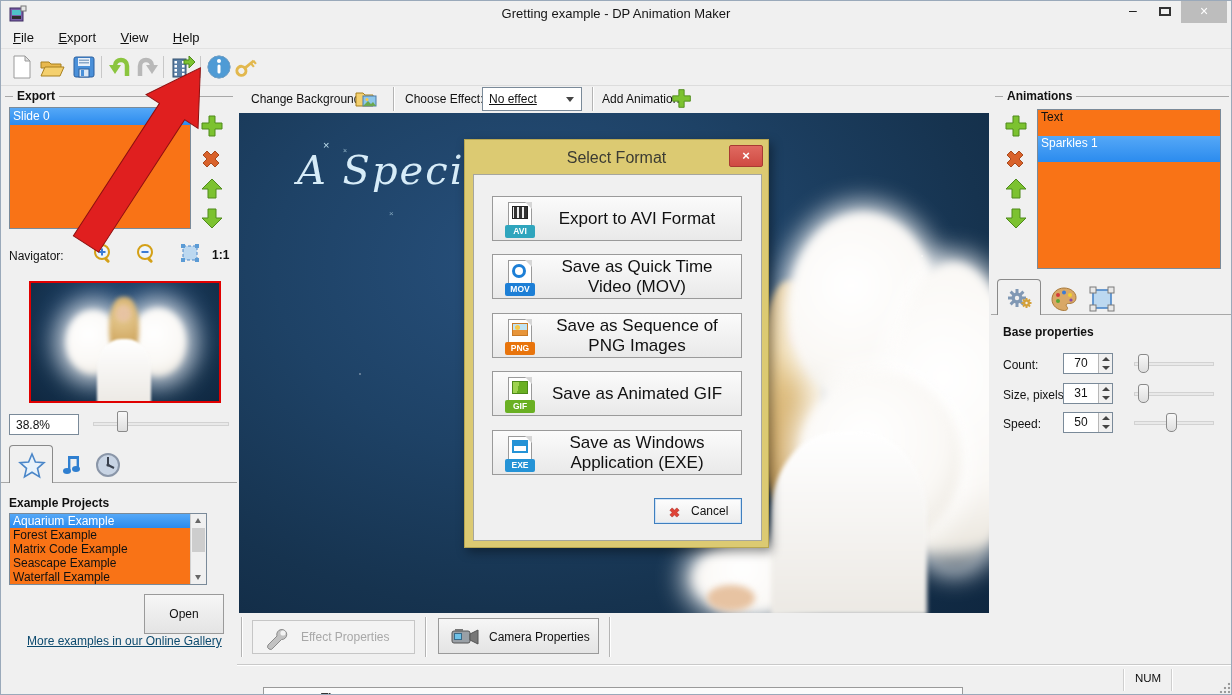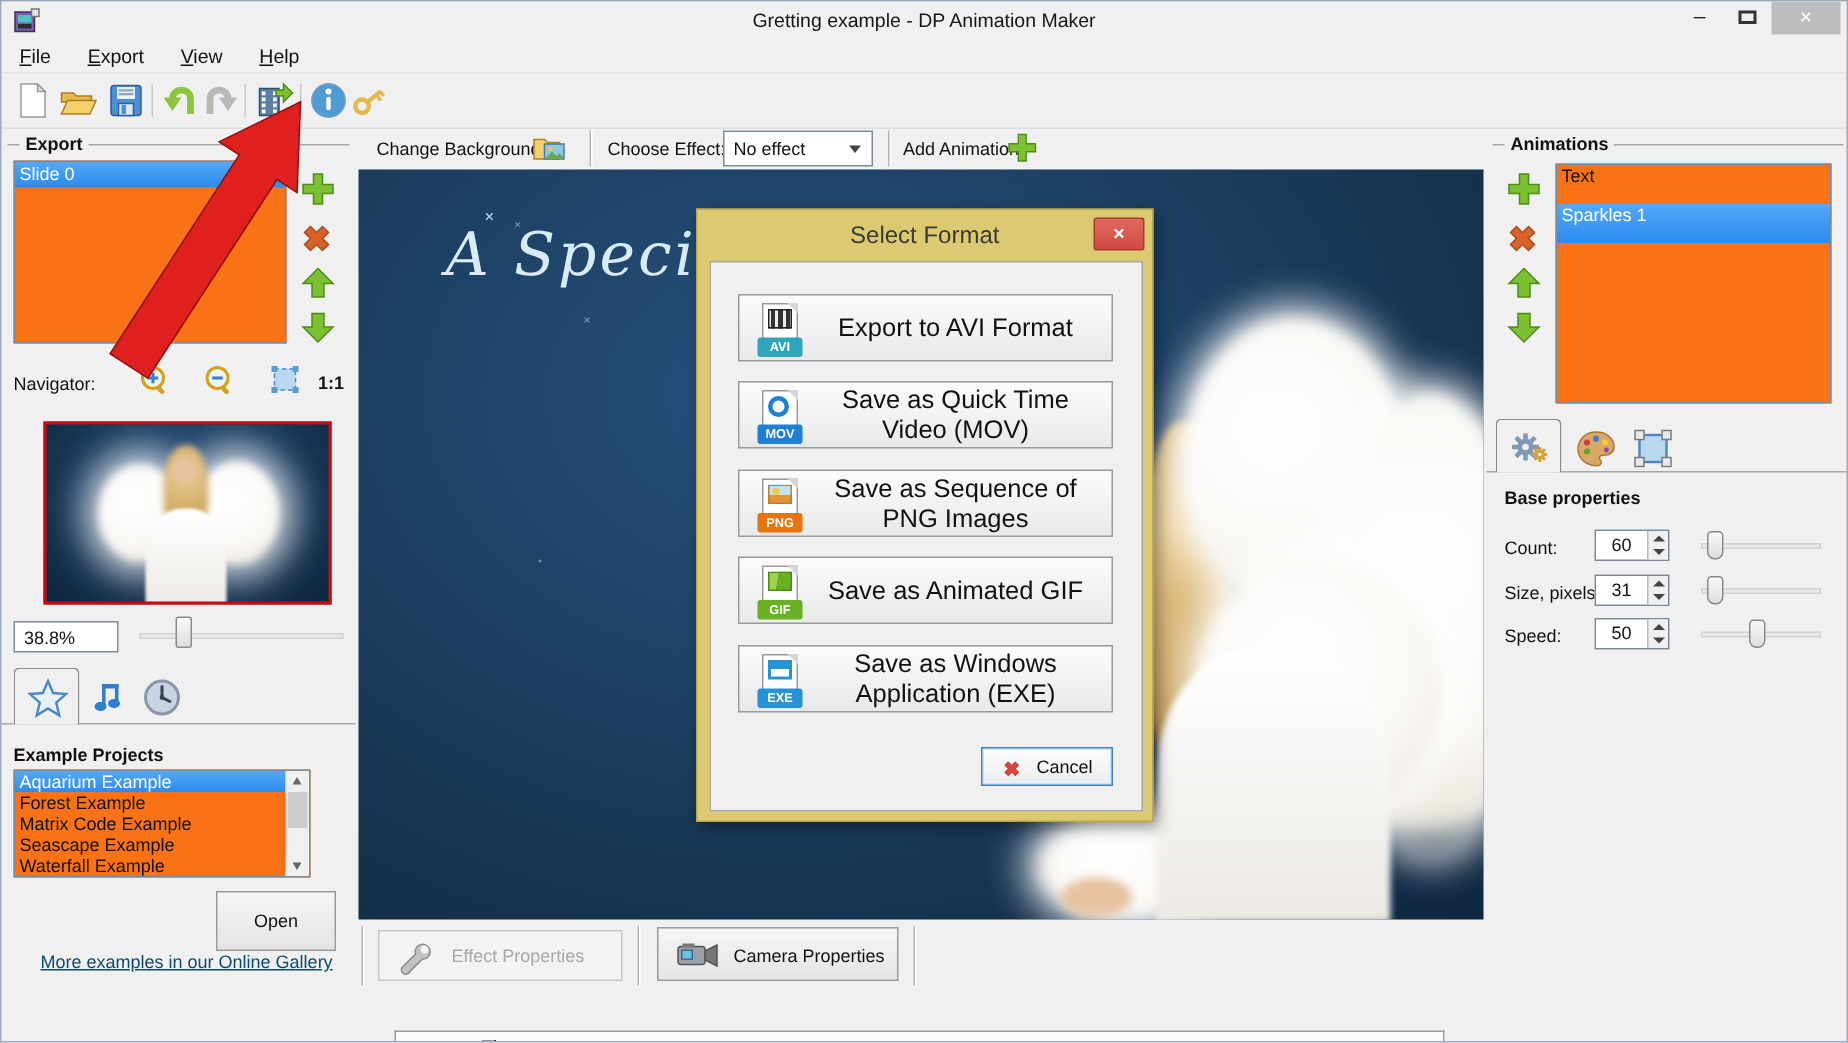--- a/index.html
+++ b/index.html
@@ -118,21 +118,21 @@
                      radial-gradient(circle at 10px 10px,#9a9a9a 1.2px,transparent 1.6px),
                      radial-gradient(circle at 6px 6px,#9a9a9a 1.2px,transparent 1.6px),
                      radial-gradient(circle at 10px 6px,#9a9a9a 1.2px,transparent 1.6px),
                      radial-gradient(circle at 10px 2px,#9a9a9a 1.2px,transparent 1.6px); }
   .tips-strip { position:absolute; left:262px; top:686px; width:700px; height:9px; background:#fbfbfb;
                 border:1px solid #9a9a9a; border-bottom:none; overflow:hidden; z-index:10; }
   .tips-strip span { position:absolute; left:57px; top:2px; font-size:12px; font-weight:bold; color:#333; line-height:16px; }
 
   
   .combo { position:absolute; background:#fff; border:1px solid #7a8a99; }
-  .combo .ctext { position:absolute; left:6px; top:4px; font-size:12px; color:#111; }
+  .combo .ctext { position:absolute; left:6px; top:4px; font-size:12px; color:#111;text-decoration:underline; }
   .combo .chev { position:absolute; right:7px; top:9px; width:0; height:0;
                  border-left:4px solid transparent; border-right:4px solid transparent; border-top:5px solid #444; }
 
   .label12 { position:absolute; font-size:12px; color:#111; white-space:nowrap; }
   .bold { font-weight:bold; }
   .link { position:absolute; font-size:12px; color:#0c4a6e; text-decoration:underline; cursor:pointer; white-space:nowrap; }
 
   .scrollbar { position:absolute; right:0; top:0; bottom:0; width:16px; background:#f0f0f0; border-left:1px solid #d0d0d0; }
   .sb-btn { position:absolute; left:0; width:15px; height:13px; background:#f0f0f0; }
   .sb-tri-up { position:absolute; left:4px; top:4px; width:0; height:0; border-left:3.5px solid transparent; border-right:3.5px solid transparent; border-bottom:5px solid #666; }
@@ -490,21 +490,21 @@
       <rect x="20" y="2" width="6" height="6" fill="#e8e8e8" stroke="#7a7a7a"></rect>
       <rect x="2" y="20" width="6" height="6" fill="#e8e8e8" stroke="#7a7a7a"></rect>
       <rect x="20" y="20" width="6" height="6" fill="#e8e8e8" stroke="#7a7a7a"></rect>
     </svg>
   </div>
 
   <div class="label12 bold" style="left:1002px;top:324px">Base properties</div>
 
   <div class="label12" style="left:1002px;top:357px">Count:</div>
   <div class="spin" style="left:1062px;top:352px">
-    <span class="val">60</span>
+    <span class="val">70</span>
     <span class="arrows">
         <span class="au"></span>
         <span class="ad"></span>
       </span>
   </div>
   <div class="slider-track" style="left:1133px;top:361px;width:80px"></div>
   <div class="slider-thumb thumb-pin" style="left:1137px;top:353px"></div>
 
   <div class="label12" style="left:1002px;top:387px">Size, pixels:</div>
   <div class="spin" style="left:1062px;top:382px">
@@ -541,17 +541,23 @@
     <svg style="left:12px;top:9px;width:28px;height:18px" viewBox="0 0 28 18">
       <rect x="1" y="3" width="18" height="12" rx="2" fill="#9aa0a6" stroke="#555"></rect>
       <polygon points="19,6 27,2 27,16 19,12" fill="#777" stroke="#555"></polygon>
       <rect x="3.5" y="5.5" width="7" height="6" fill="#6ec2e8" stroke="#3a6a88"></rect>
       <rect x="4" y="1" width="8" height="2.5" fill="#777"></rect>
     </svg>
     <span class="abs" style="left:50px;top:11px">Camera Properties</span>
   </button>
   <div class="vsep" style="left:608px;top:616px;height:40px"></div>
 
+  <div class="statusbar">
+    <div class="statdiv" style="left:886px"></div>
+    <span class="label12" style="left:898px;top:7px;font-size:11.5px">NUM</span>
+    <div class="statdiv" style="left:934px"></div>
+    <div class="grip"></div>
+  </div>
   <div class="tips-strip">
     <span>Tips</span>
   </div>
 
 </div>
 
 </body></html>

